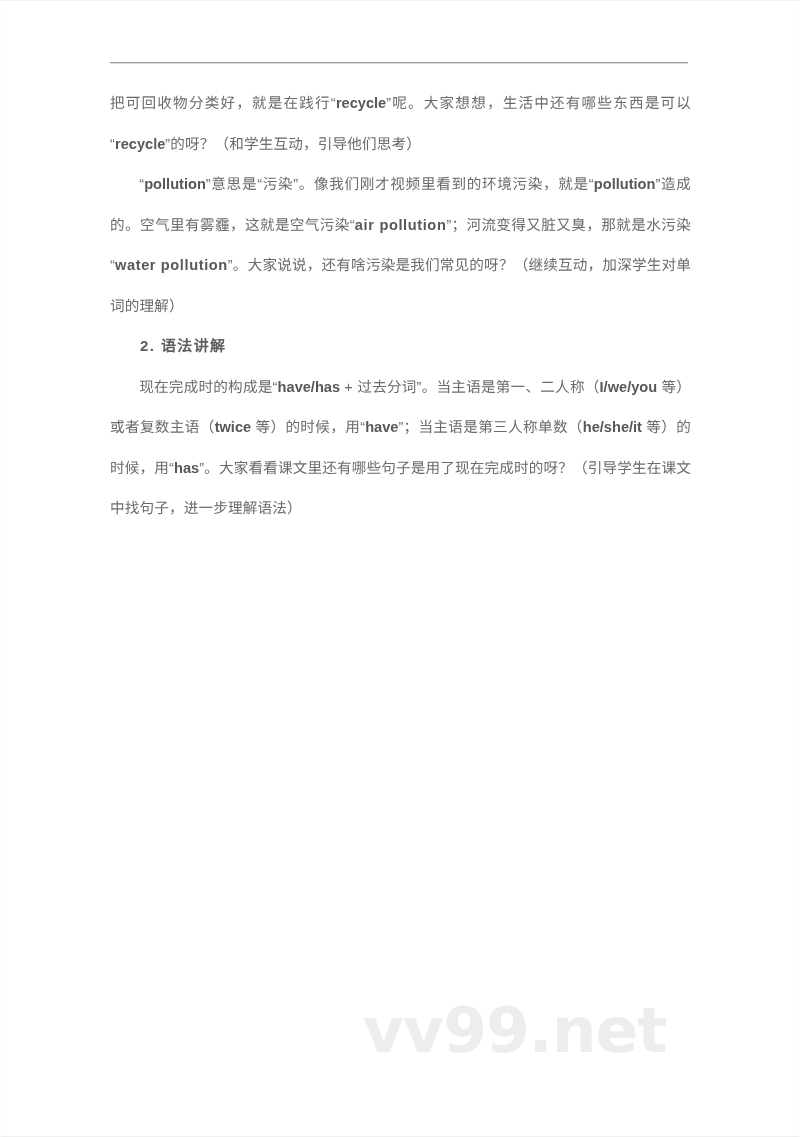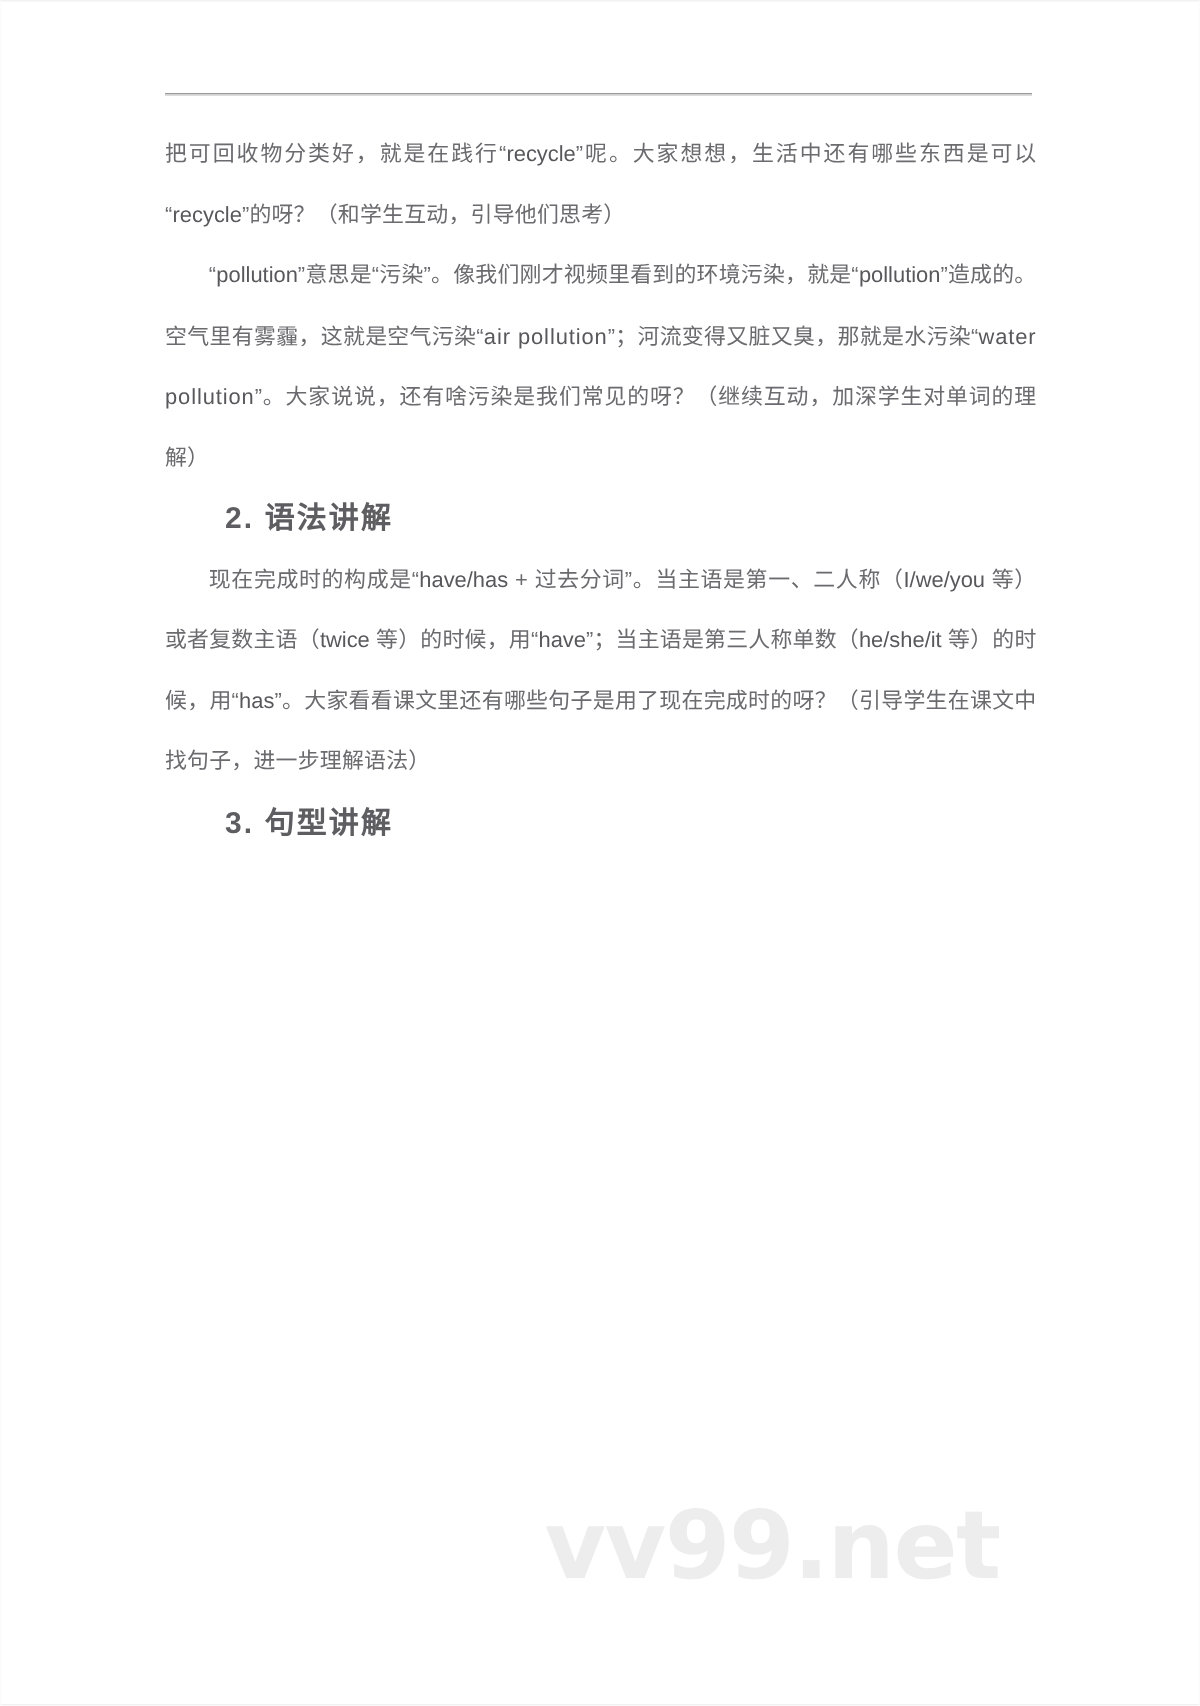--- a/index.html
+++ b/index.html
@@ -70,32 +70,32 @@
     text-indent: 0;
   }
   .para + .para {
     margin-top: 0px;
   }
 
   
   .subhead {
     margin: 0;
     padding: 0;
-    font-size: 20px;
+    font-size: 15px;
     line-height: 40.5px;
     color: #5e5e62;
     text-indent: 2em;
     font-weight: 600;
     letter-spacing: 1.4px;
   }
 
   
   .en {
     font-family: "Liberation Sans", "DejaVu Sans", sans-serif;
-    font-weight: 400;
+    font-weight: 700;
     color: #58585c;
     letter-spacing: 0;
   }
   .en-sp {
     letter-spacing: 0.6px;
   }
 
   
   .watermark {
     position: absolute;
@@ -125,20 +125,19 @@
       <p class="para first">把可回收物分类好，就是在践行“<span class="en">recycle</span>”呢。大家想想，生活中还有哪些东西是可以“<span class="en">recycle</span>”的呀？（和学生互动，引导他们思考）</p>
 
       <p class="para indent">“<span class="en">pollution</span>”意思是“污染”。像我们刚才视频里看到的环境污染，就是“<span class="en">pollution</span>”造成的。空气里有雾霾，这就是空气污染“<span class="en en-sp">air pollution</span>”；河流变得又脏又臭，那就是水污染“<span class="en en-sp">water pollution</span>”。大家说说，还有啥污染是我们常见的呀？（继续互动，加深学生对单词的理解）</p>
 
 
       <p class="subhead">2. 语法讲解</p>
 
 
       <p class="para indent">现在完成时的构成是“<span class="en">have/has</span> + 过去分词”。当主语是第一、二人称（<span class="en">I/we/you</span> 等）或者复数主语（<span class="en">twice</span> 等）的时候，用“<span class="en">have</span>”；当主语是第三人称单数（<span class="en">he/she/it</span> 等）的时候，用“<span class="en">has</span>”。大家看看课文里还有哪些句子是用了现在完成时的呀？（引导学生在课文中找句子，进一步理解语法）</p>
 
-      <p class="subhead">3. 句型讲解</p>
 
     </div>
 
     <div class="watermark">vv99.net</div>
 
   </div>
 </div>
 
 </body></html>

